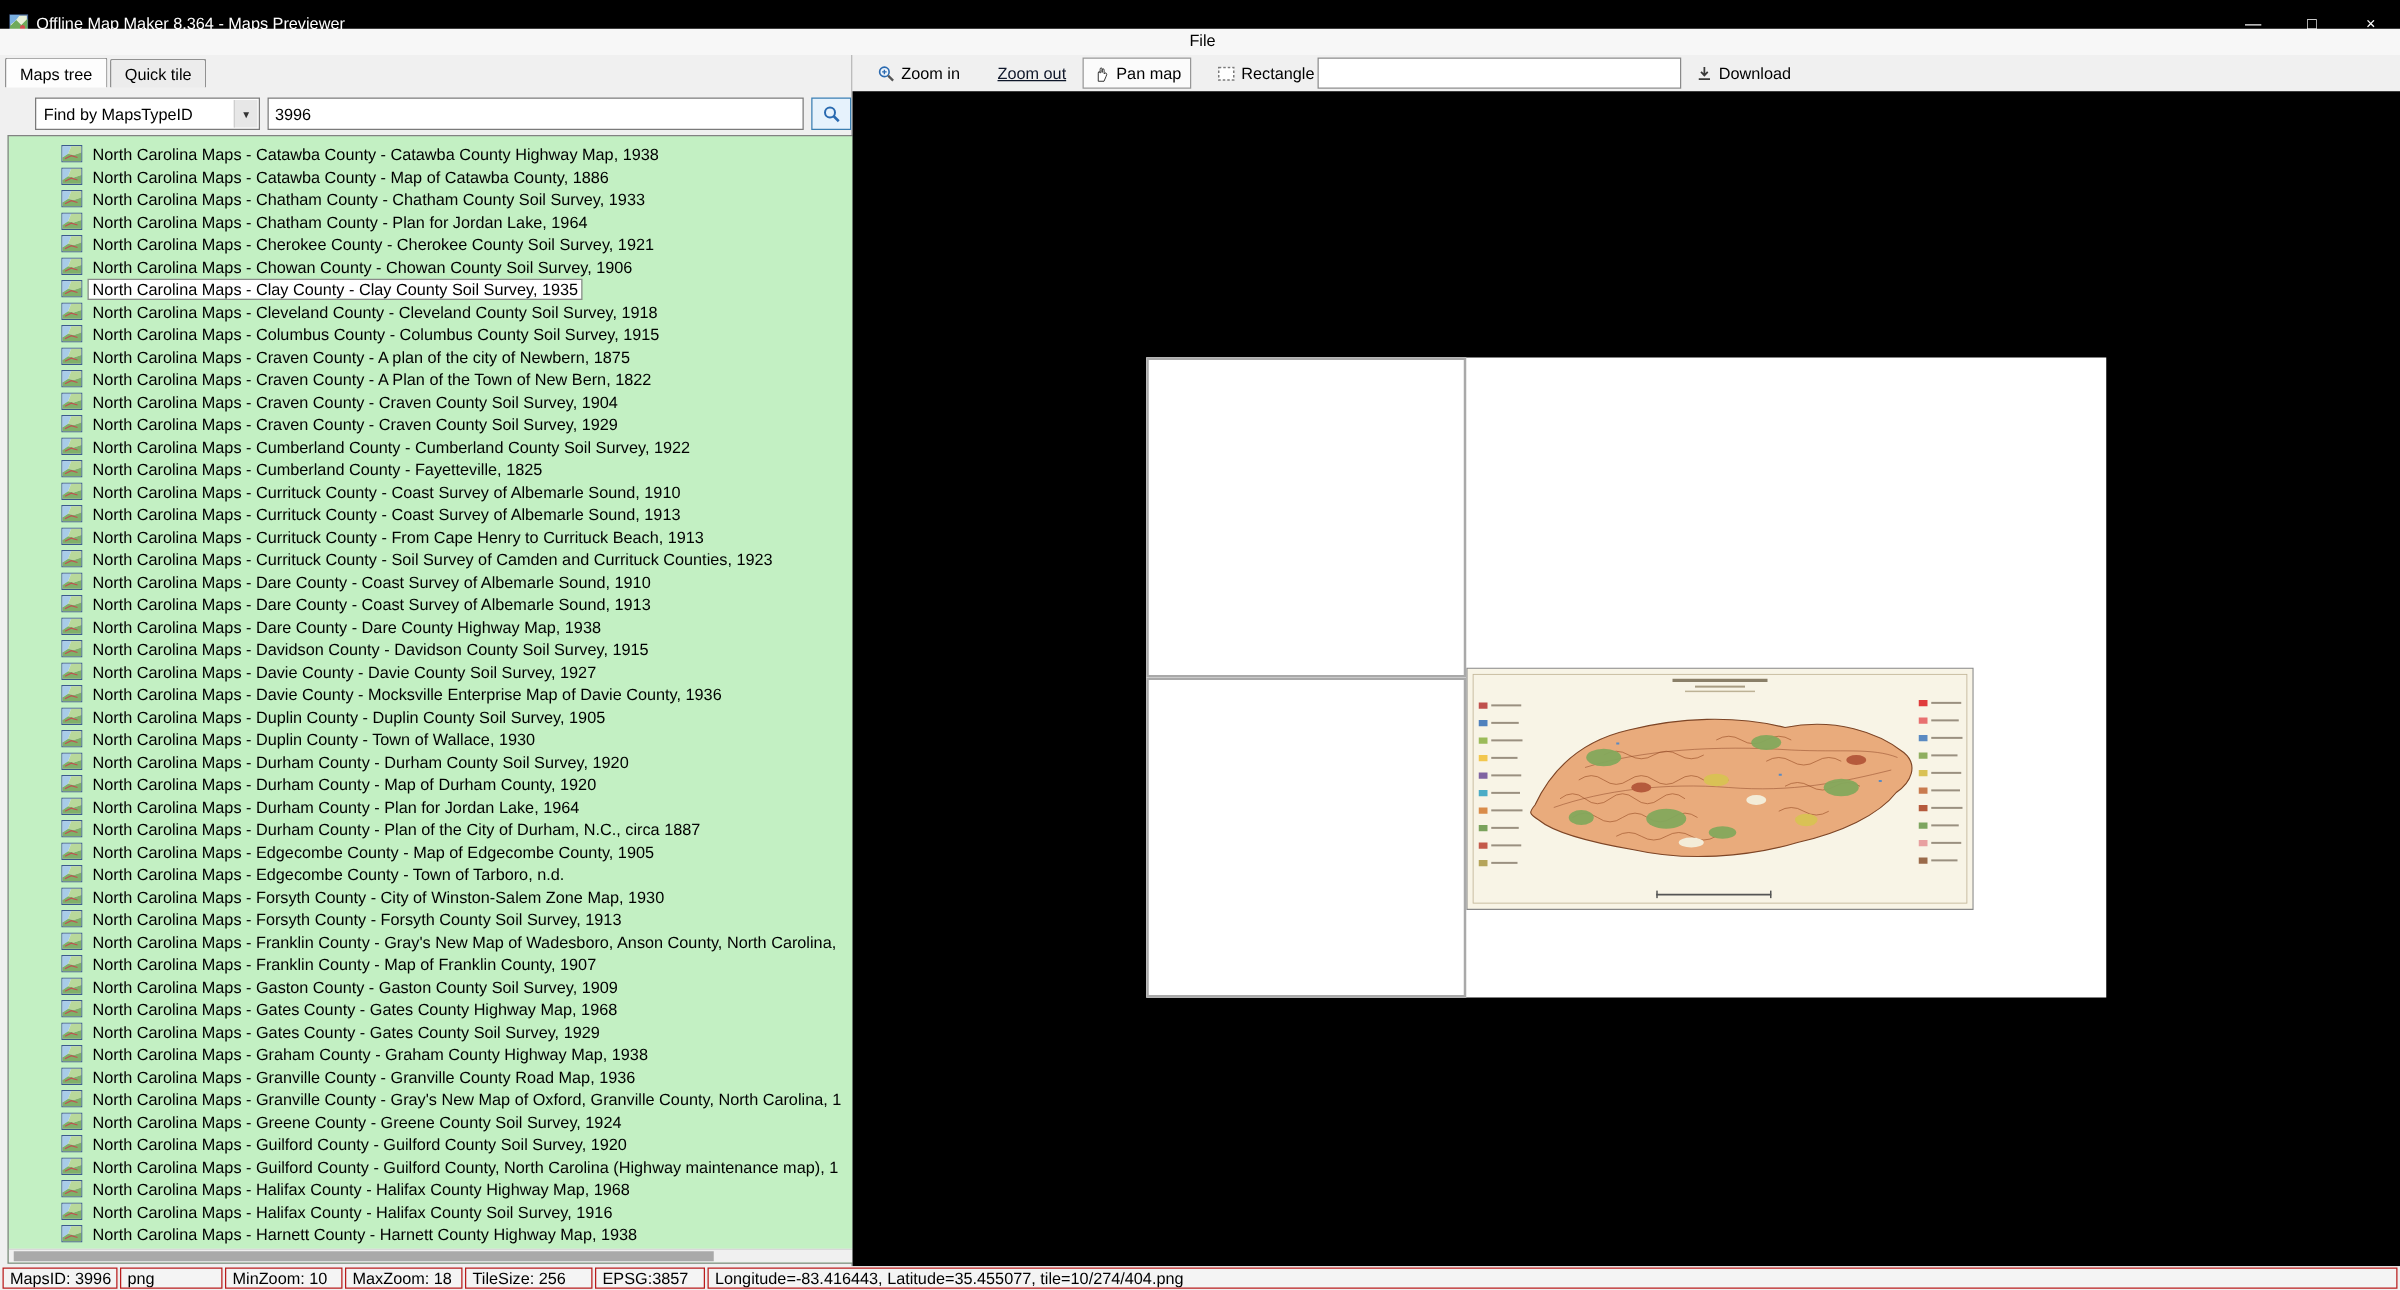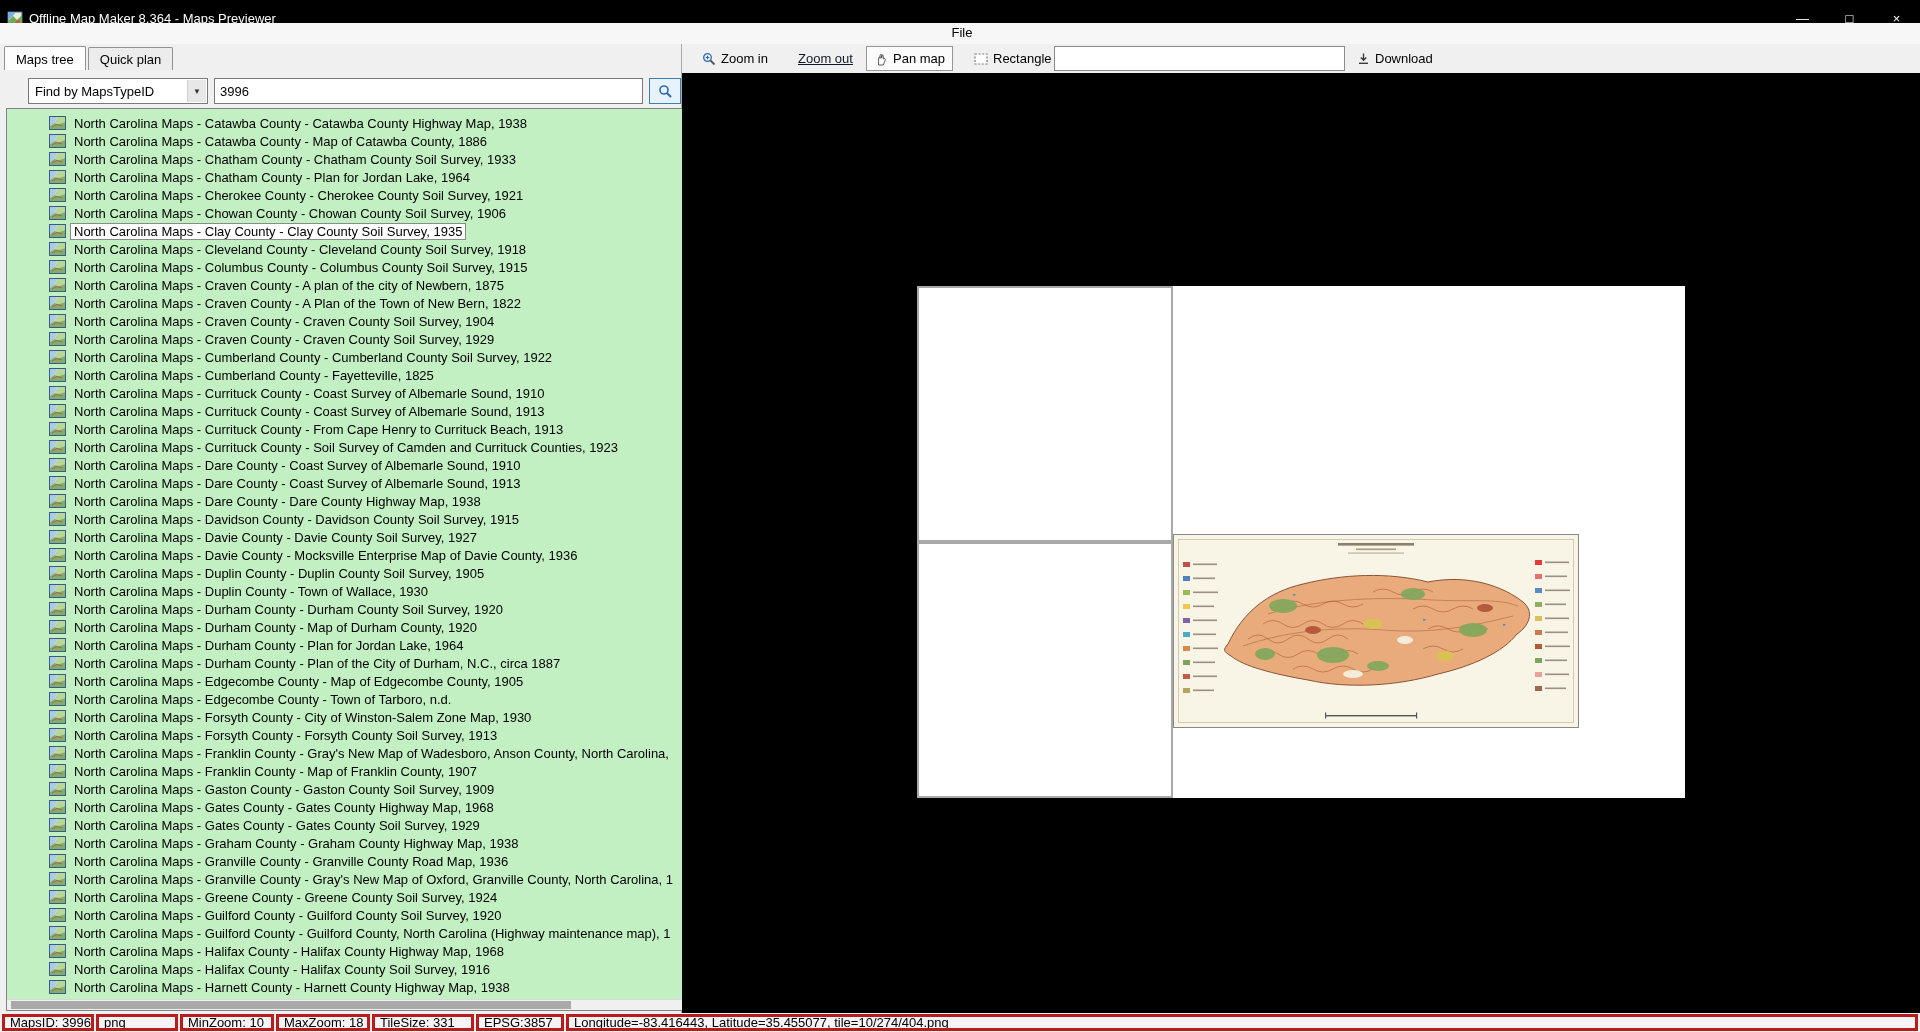--- a/index.html
+++ b/index.html
@@ -80,21 +80,21 @@
   .map-viewer { position: absolute; top: 29px; left: 0; right: 0; bottom: 0; background: #000; overflow: hidden; }
   .white-area { position: absolute; left: 235px; top: 213px; width: 768px; height: 512px; background: #fff; }
   .tile-empty { position: absolute; width: 256px; height: 256px; background: #fff; border: 2px solid #a9a9a9; }
   .tile-1 { left: 0; top: 0; }
   .tile-2 { left: 0; top: 256px; }
   .map-sheet { position: absolute; left: 256px; top: 248px; width: 406px; height: 194px; }
 
   
   .statusbar { position: absolute; left: 0; right: 0; bottom: 0; height: 19px; background: #f0f0f0;
                display: flex; align-items: stretch; font-size: 13px; }
-  .sb-seg { border: 3px solid #b91c1c; margin: 1px 0 1px 2px; padding: 0 5px;
+  .sb-seg { border: 1px solid #b91c1c; margin: 1px 0 1px 2px; padding: 0 5px;
             display: flex; align-items: center; white-space: nowrap; overflow: hidden; background: #f4f4f4; }
   .sb-1 { width: 92px; }  .sb-2 { width: 82px; }  .sb-3 { width: 94px; }
   .sb-4 { width: 94px; }  .sb-5 { width: 102px; } .sb-6 { width: 88px; }
   .sb-7 { flex: 1; margin-right: 2px; }
 </style>
 </head>
 <body>
 
 <svg width="0" height="0" style="position:absolute">
   <symbol id="mapicon" viewBox="0 0 17 14">
@@ -130,21 +130,21 @@
     <span class="menu-item">FavoriteMaps</span>
     <span class="menu-item">FavoriteLocations</span>
     <span class="menu-item">Help</span>
   </div>
 
   <div class="main">
 
     <div class="left-panel">
       <div class="tabs">
         <div class="tab active">Maps tree</div>
-        <div class="tab">Quick plan</div>
+        <div class="tab">Quick tile</div>
       </div>
 
       <div class="search-row">
         <div class="combo">
           <span>Find by MapsTypeID</span>
           <span class="combo-arrow">▼</span>
         </div>
         <input class="search-input" type="text" value="3996" style="">
         <button class="search-btn">
           <svg width="15" height="15" viewBox="0 0 15 15">
@@ -602,18 +602,18 @@
         </div>
       </div>
     </div>
   </div>
 
   <div class="statusbar">
     <div class="sb-seg sb-1">MapsID: 3996</div>
     <div class="sb-seg sb-2">png</div>
     <div class="sb-seg sb-3">MinZoom: 10</div>
     <div class="sb-seg sb-4">MaxZoom: 18</div>
-    <div class="sb-seg sb-5">TileSize: 331</div>
+    <div class="sb-seg sb-5">TileSize: 256</div>
     <div class="sb-seg sb-6">EPSG:3857</div>
     <div class="sb-seg sb-7">Longitude=-83.416443, Latitude=35.455077, tile=10/274/404.png</div>
   </div>
 
 </div>
 
 </body></html>

